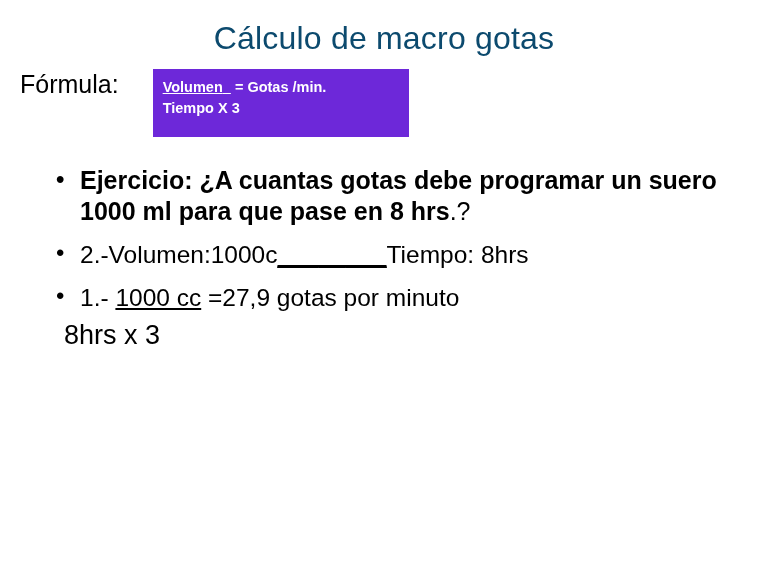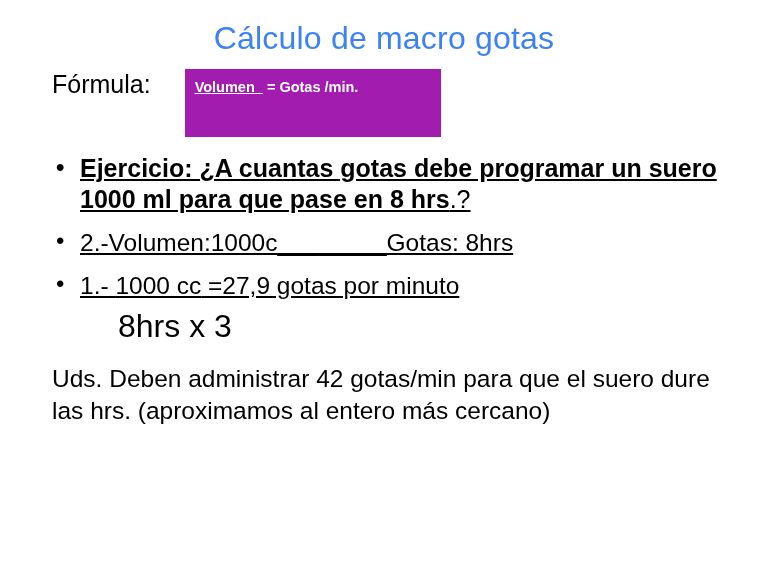--- a/index.html
+++ b/index.html
@@ -18,39 +18,39 @@
   .slide {
     width: 768px;
     height: 576px;
     position: relative;
     box-sizing: border-box;
   }
   .slide-title {
     text-align: center;
     font-size: 32px;
     font-weight: normal;
-    color: #3b82f6;
+    color: #0c4a6e;
     margin: 0;
     padding-top: 20px;
     letter-spacing: 0.2px;
   }
   .formula-row {
     display: flex;
     align-items: flex-start;
     margin-top: 12px;
-    padding-left: 52px;
+    padding-left: 20px;
   }
   .formula-label {
     font-size: 25px;
     line-height: 1.1;
     padding-top: 2px;
     white-space: nowrap;
   }
   .formula-box {
-    background: #a21caf;
+    background: #6d28d9;
     color: #ffffff;
     margin-left: 34px;
     width: 256px;
     height: 68px;
     box-sizing: border-box;
     padding: 8px 10px 0 10px;
     font-weight: bold;
     font-size: 14.5px;
     line-height: 1.45;
   }
@@ -87,63 +87,62 @@
   }
   .u-space {
     text-decoration: underline;
     text-decoration-color: #000000;
   }
   .underline {
     text-decoration: underline;
     text-align: right;
   }
   .sub-line {
-    padding-left: 118px;
-    font-size: 32px;
+    padding-left: 64px;
+    font-size: 27px;
     line-height: 1.2;
     margin-top: 6px;
   }
   .para {
     padding-left: 52px;
     padding-right: 40px;
     font-size: 24.5px;
     line-height: 1.3;
     margin-top: 18px;
   }
   .bullets-wrap {
-    margin-top: 16px;
-    text-decoration: underline;
+    margin-top: 28px;
   }
 </style>
 </head>
 <body>
 
 <div class="slide">
 
   <h1 class="slide-title">Cálculo de macro gotas</h1>
 
   <div class="formula-row">
     <div class="formula-label">Fórmula:</div>
     <div class="formula-box">
       <div>
         <span class="num">Volumen</span><span class="num">&nbsp;&nbsp;</span>
         <span>= Gotas /min.</span>
       </div>
+      <div>Tiempo X 3</div>
     </div>
   </div>
 
   <ul class="bullets bullets-wrap">
     <li class="bullet strong">
       <span>Ejercicio: ¿A cuantas gotas debe programar un suero 1000 ml para que pase en 8 hrs</span><span class="tail">.?</span>
     </li>
     <li class="bullet">
-      <span>2.-Volumen:1000c</span><span class="u-space">________</span><span>Gotas: 8hrs</span>
+      <span>2.-Volumen:1000c</span><span class="u-space">________</span><span>Tiempo: 8hrs</span>
     </li>
     <li class="bullet">
       <span>1.-  </span><span class="underline">1000 cc</span><span> =27,9 gotas por minuto</span>
     </li>
   </ul>
 
   <div class="sub-line">8hrs x 3</div>
 
-  <div class="para">Uds. Deben administrar 42 gotas/min para que el suero dure las hrs. (aproximamos al entero más cercano)</div>
 
 </div>
 
 </body></html>

